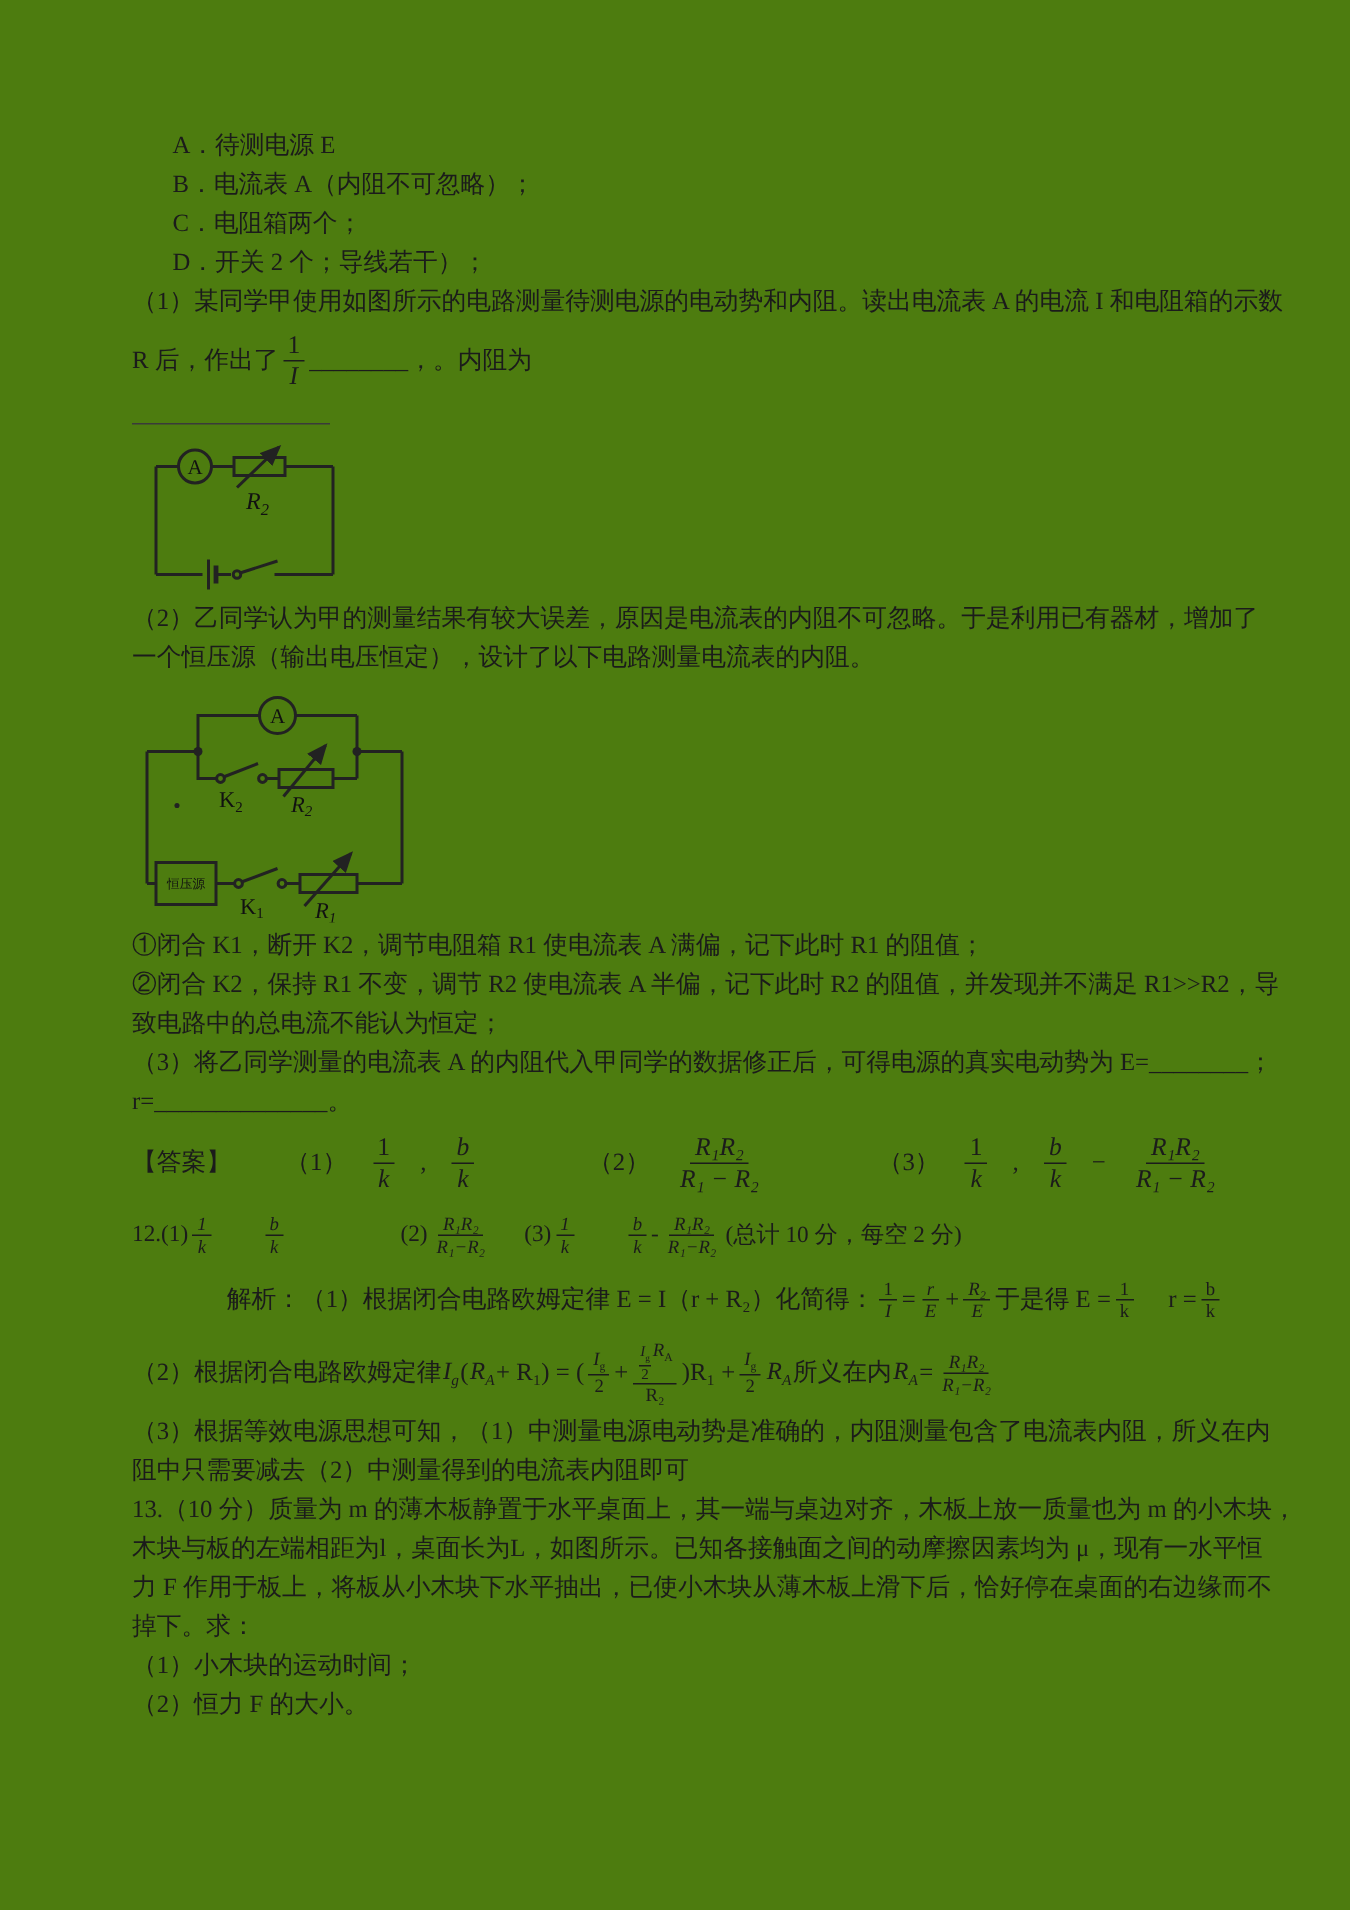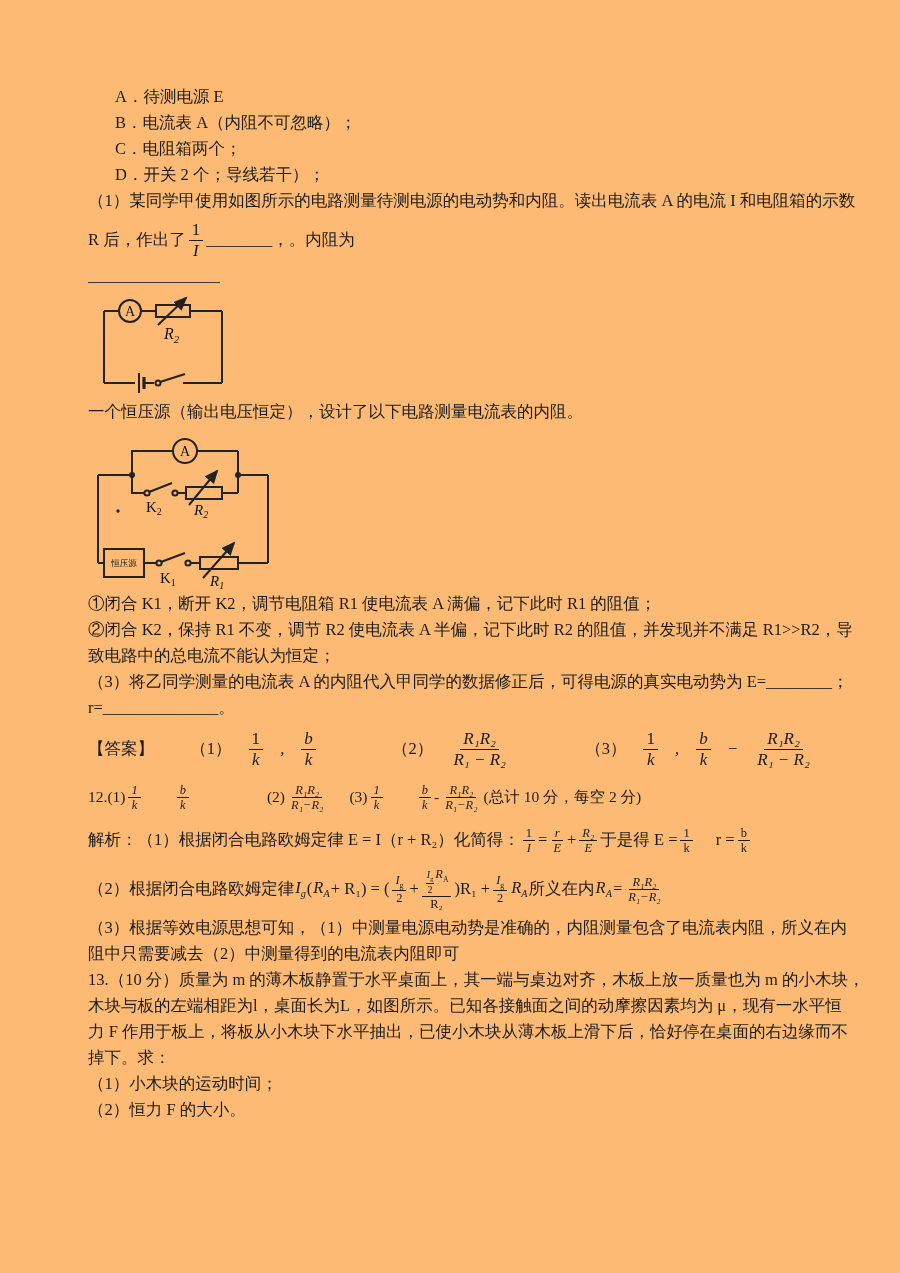--- a/index.html
+++ b/index.html
@@ -1,28 +1,28 @@
 <!DOCTYPE html>
 <html><head>
 <meta charset="utf-8">
 <style>
   html,body{margin:0;padding:0;background:#e8e8e8;}
   .page{
-    width:900px;height:1273px;background:#fdba74;color:#1b1b1b;
+    width:900px;height:1273px;background:#4d7c0f;color:#1b1b1b;
     font-family:"Liberation Serif","DejaVu Serif",serif;
     font-size:16.5px;position:relative;box-sizing:border-box;
     padding:84px 84px 0 88px;margin:0 auto;overflow:hidden;
   }
   .line{line-height:26px;white-space:nowrap;}
   .indent{margin-left:27px;}
   .mathrow{display:flex;align-items:center;white-space:nowrap;}
   .q1row{min-height:52px;}
   .ansrow{min-height:56px;justify-content:space-between;}
   .l12row{min-height:40px;font-size:15.5px;}
-  .jxrow{min-height:46px;}
+  .jxrow{min-height:46px;justify-content:flex-end;}
   .sol2row{min-height:52px;}
   .frac{display:inline-flex;flex-direction:column;align-items:center;line-height:1.12;margin:0 3px;}
   .frac .num{border-bottom:1.3px solid #1b1b1b;padding:0 3px;text-align:center;}
   .frac .den{padding:0 3px;text-align:center;}
   .frac.big{font-size:17px;}
   .frac.sm{font-size:12.5px;}
   .frac.xs{font-size:10px;margin:0 1px;}
   .frac.xs .num,.frac.xs .den{padding:0 1px;}
   .it{font-style:italic;}
   .mi{font-style:italic;margin:0 1px;}
@@ -79,20 +79,21 @@
       <path d="M51,96 H60"></path>
       <circle cx="64" cy="96" r="2.5"></circle>
       <path d="M66,95 L91,87"></path>
       <path d="M89,96 H128"></path>
       <path d="M64,38 L92,11" marker-end="url(#ah1)"></path>
     </g>
     <text x="36" y="29" font-size="14" text-anchor="middle" fill="#111">A</text>
     <text x="70" y="52" font-size="16" font-style="italic" fill="#111"><tspan>R</tspan><tspan dy="4" font-size="11">2</tspan></text>
   </svg>
 
+  <div class="line">（2）乙同学认为甲的测量结果有较大误差，原因是电流表的内阻不可忽略。于是利用已有器材，增加了</div>
   <div class="line">一个恒压源（输出电压恒定），设计了以下电路测量电流表的内阻。</div>
 
   <svg class="circ2" width="190" height="158" viewBox="0 0 190 158">
     <defs>
         <marker id="ah2" markerWidth="9" markerHeight="8" refX="6" refY="3" orient="auto">
           <path d="M0,0 L7,3 L0,6 Z" fill="#222"></path>
         </marker>
       </defs>
     <g stroke="#222" stroke-width="2" fill="none">
       <path d="M10,44 H44"></path>

